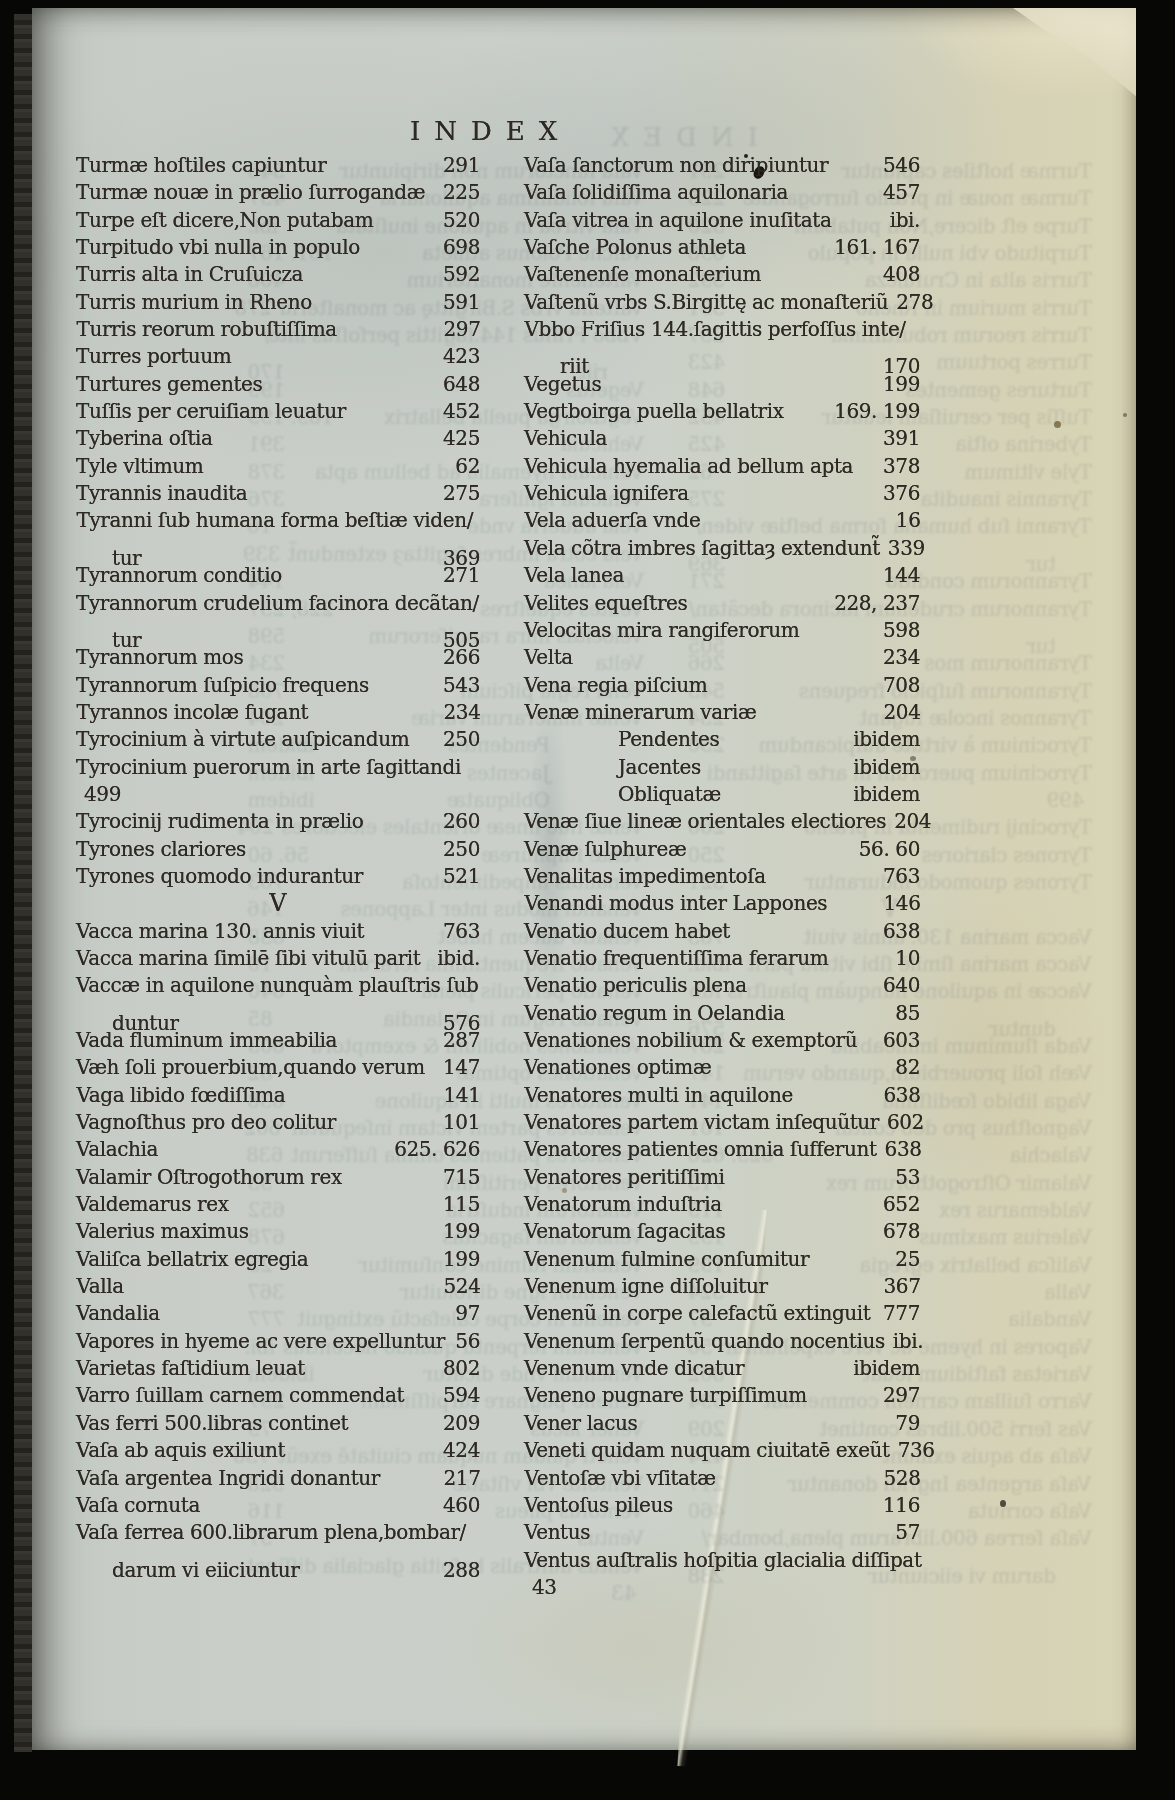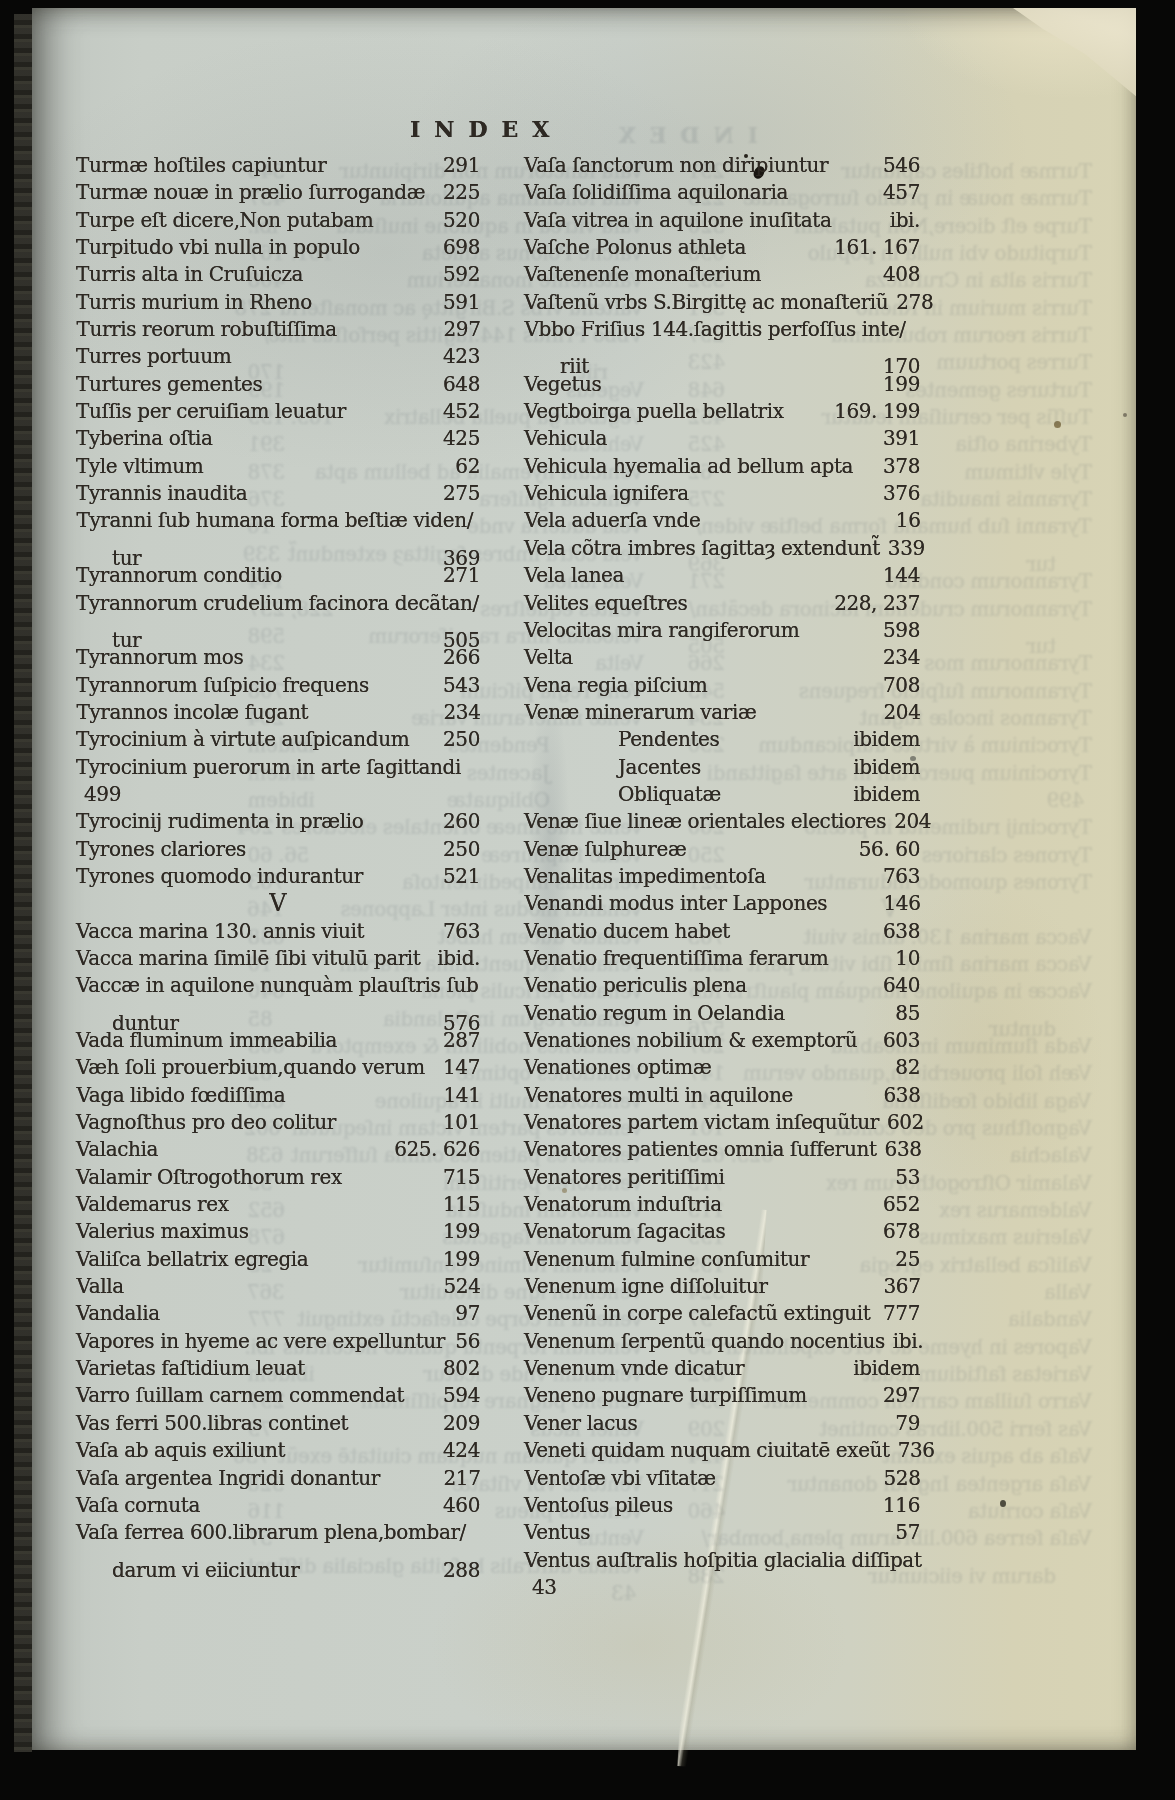--- a/index.html
+++ b/index.html
@@ -49,21 +49,21 @@
   .sp5{left:968px;top:1492px;width:6px;height:7px;background:#2c2a22;opacity:.8;}
   .sp6{left:878px;top:748px;width:6px;height:5px;background:rgba(60,62,58,.55);}
   .sp7{left:530px;top:1180px;width:5px;height:5px;background:rgba(120,100,55,.5);}
 
   .content{position:absolute;inset:0;color:#2e2923;}
   .ghost{position:absolute;inset:6px 0 0 0;transform:scaleX(-1);opacity:.13;filter:blur(.9px);pointer-events:none;}
   .ghost .content{color:#44515c;}
 
   .header{
     position:absolute;left:378px;top:108px;
-    font-size:22px;font-weight:700;letter-spacing:14px;
+    font-size:26px;font-weight:400;letter-spacing:14px;
     text-shadow:0 0 .6px rgba(46,41,35,.9);
   }
   .col{position:absolute;top:144px;font-size:20px;letter-spacing:-.4px;}
   .col .row{display:flex;justify-content:space-between;align-items:baseline;height:27.35px;line-height:27.35px;white-space:nowrap;text-shadow:0 0 .5px rgba(46,41,35,.85);}
   .col-left{left:44px;width:404px;}
   .col-right{left:492px;width:396px;}
   .row .n{padding-left:8px;}
   .row.cont .t{padding-left:36px;margin-top:10px;}
   .row.ind .t{padding-left:94px;}
   .row.head{justify-content:center;font-size:24px;letter-spacing:1px;}

